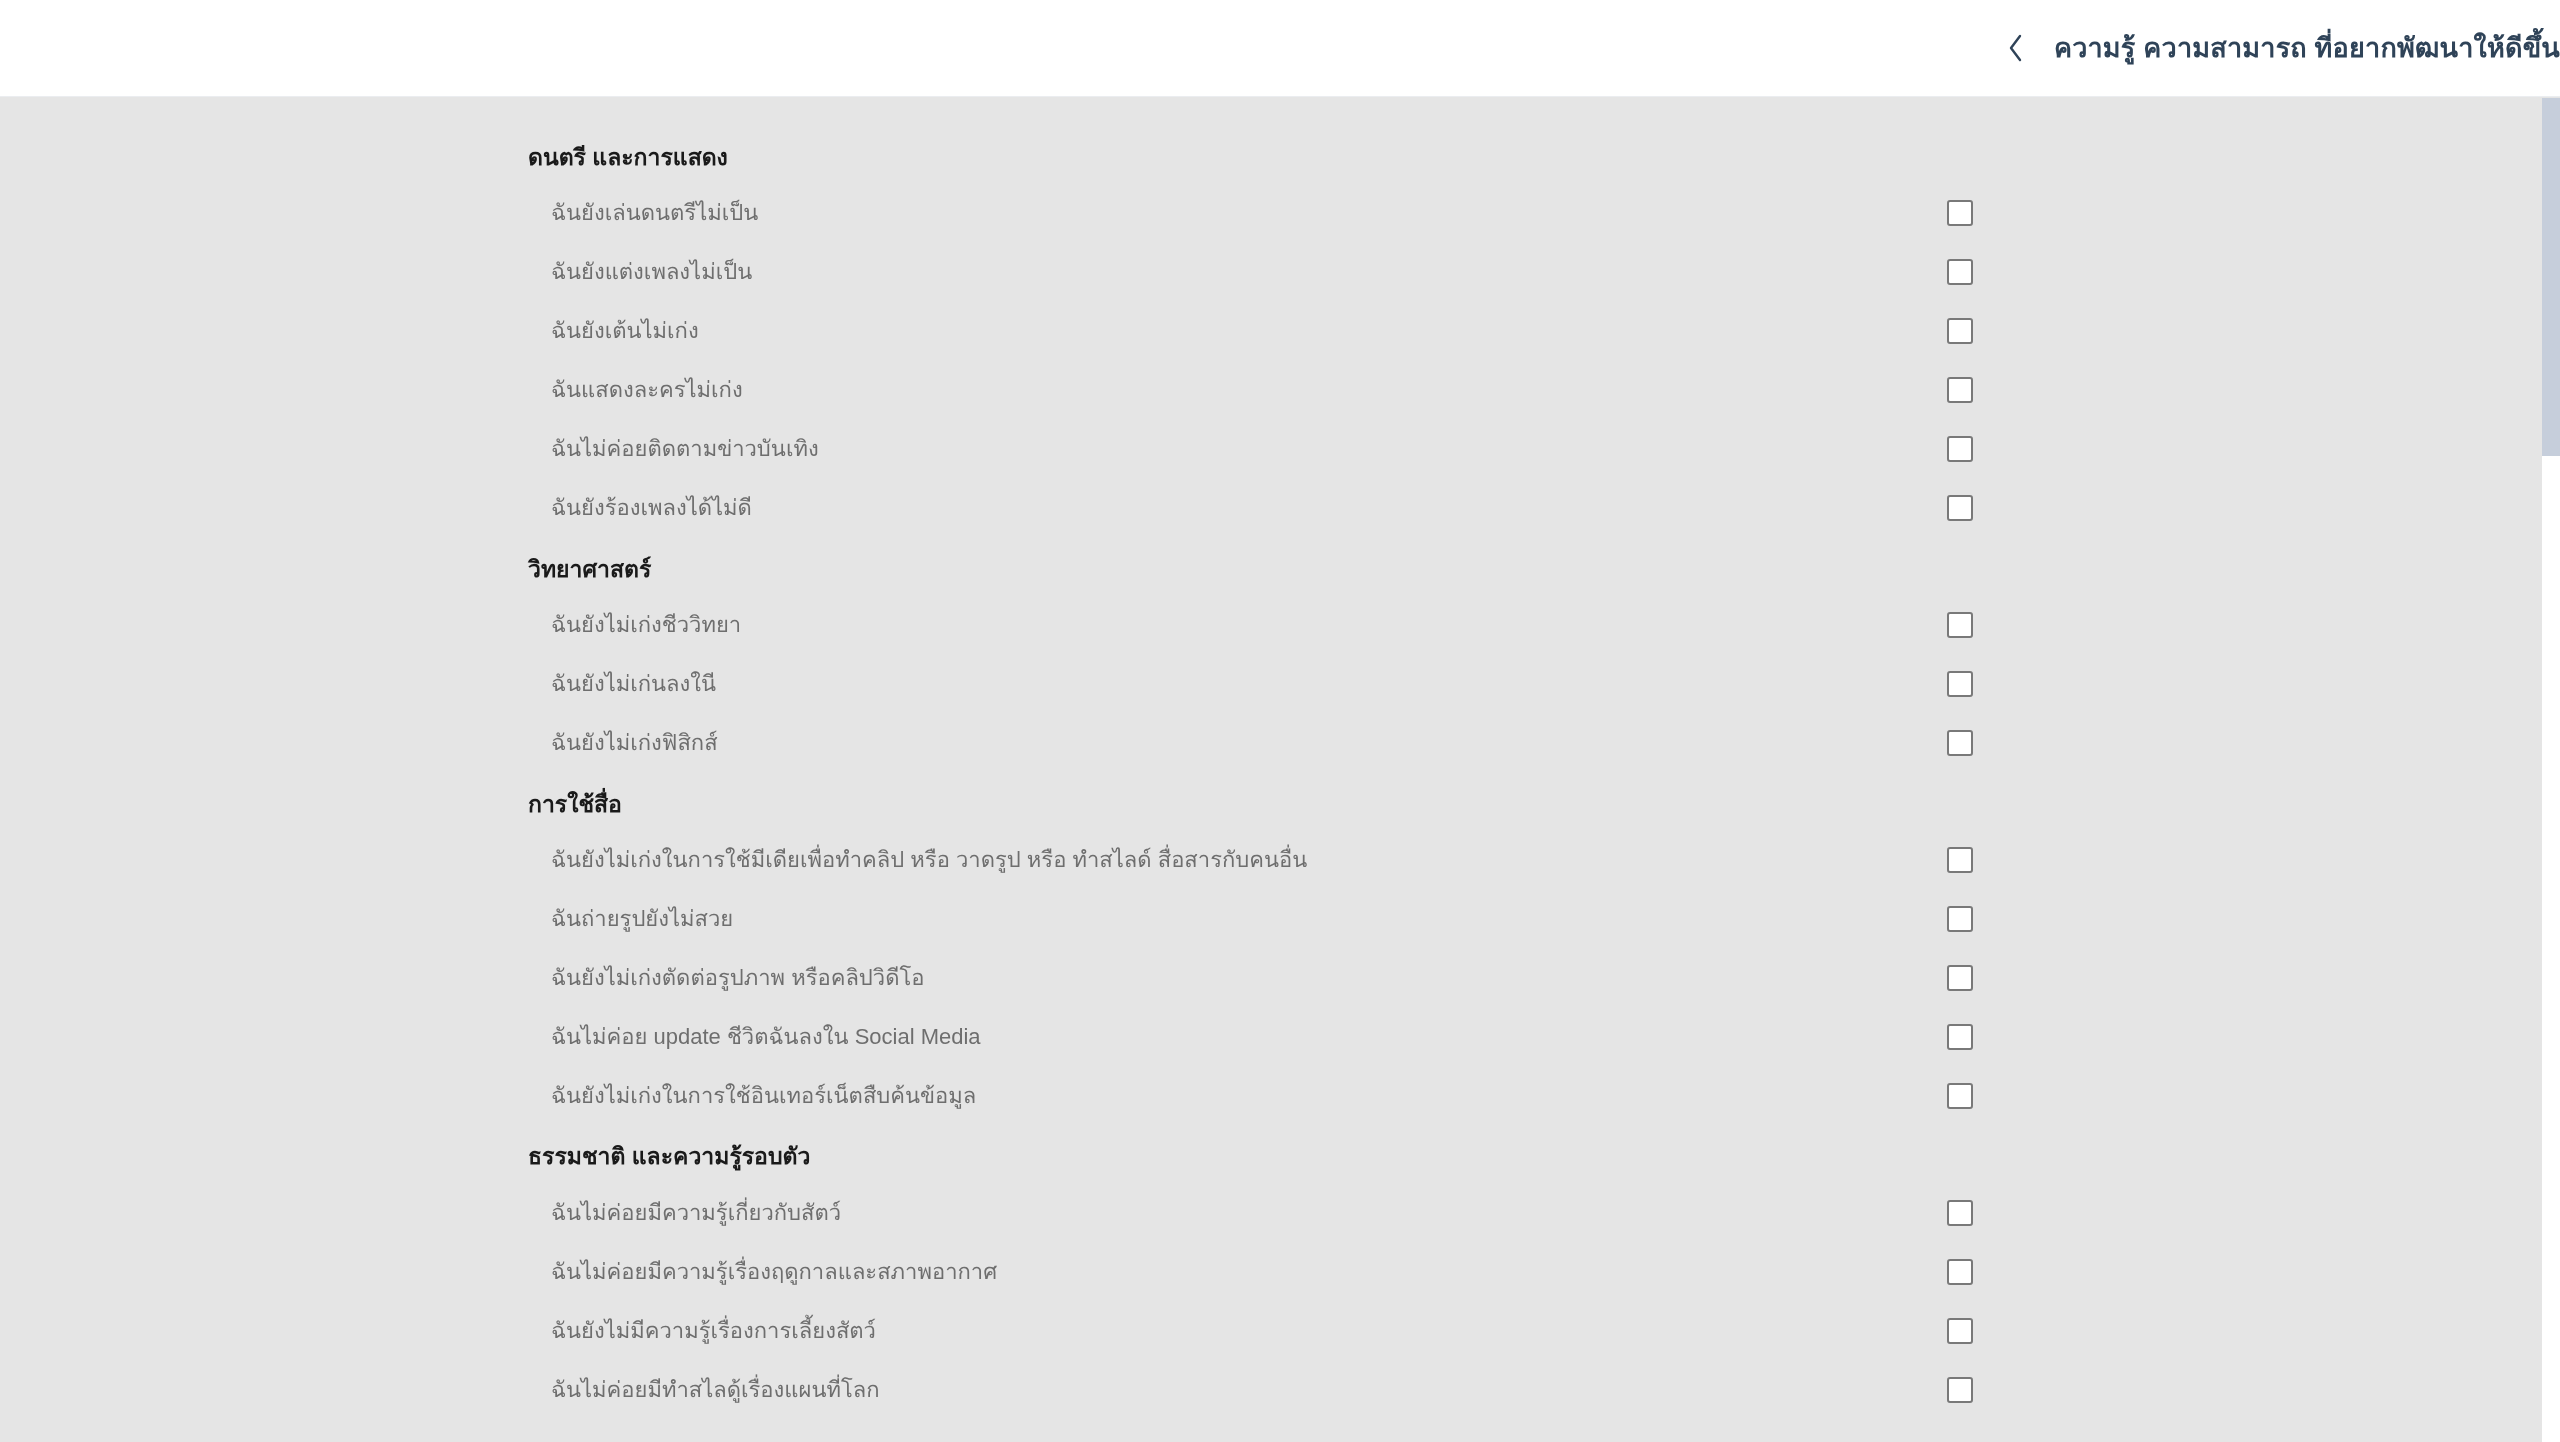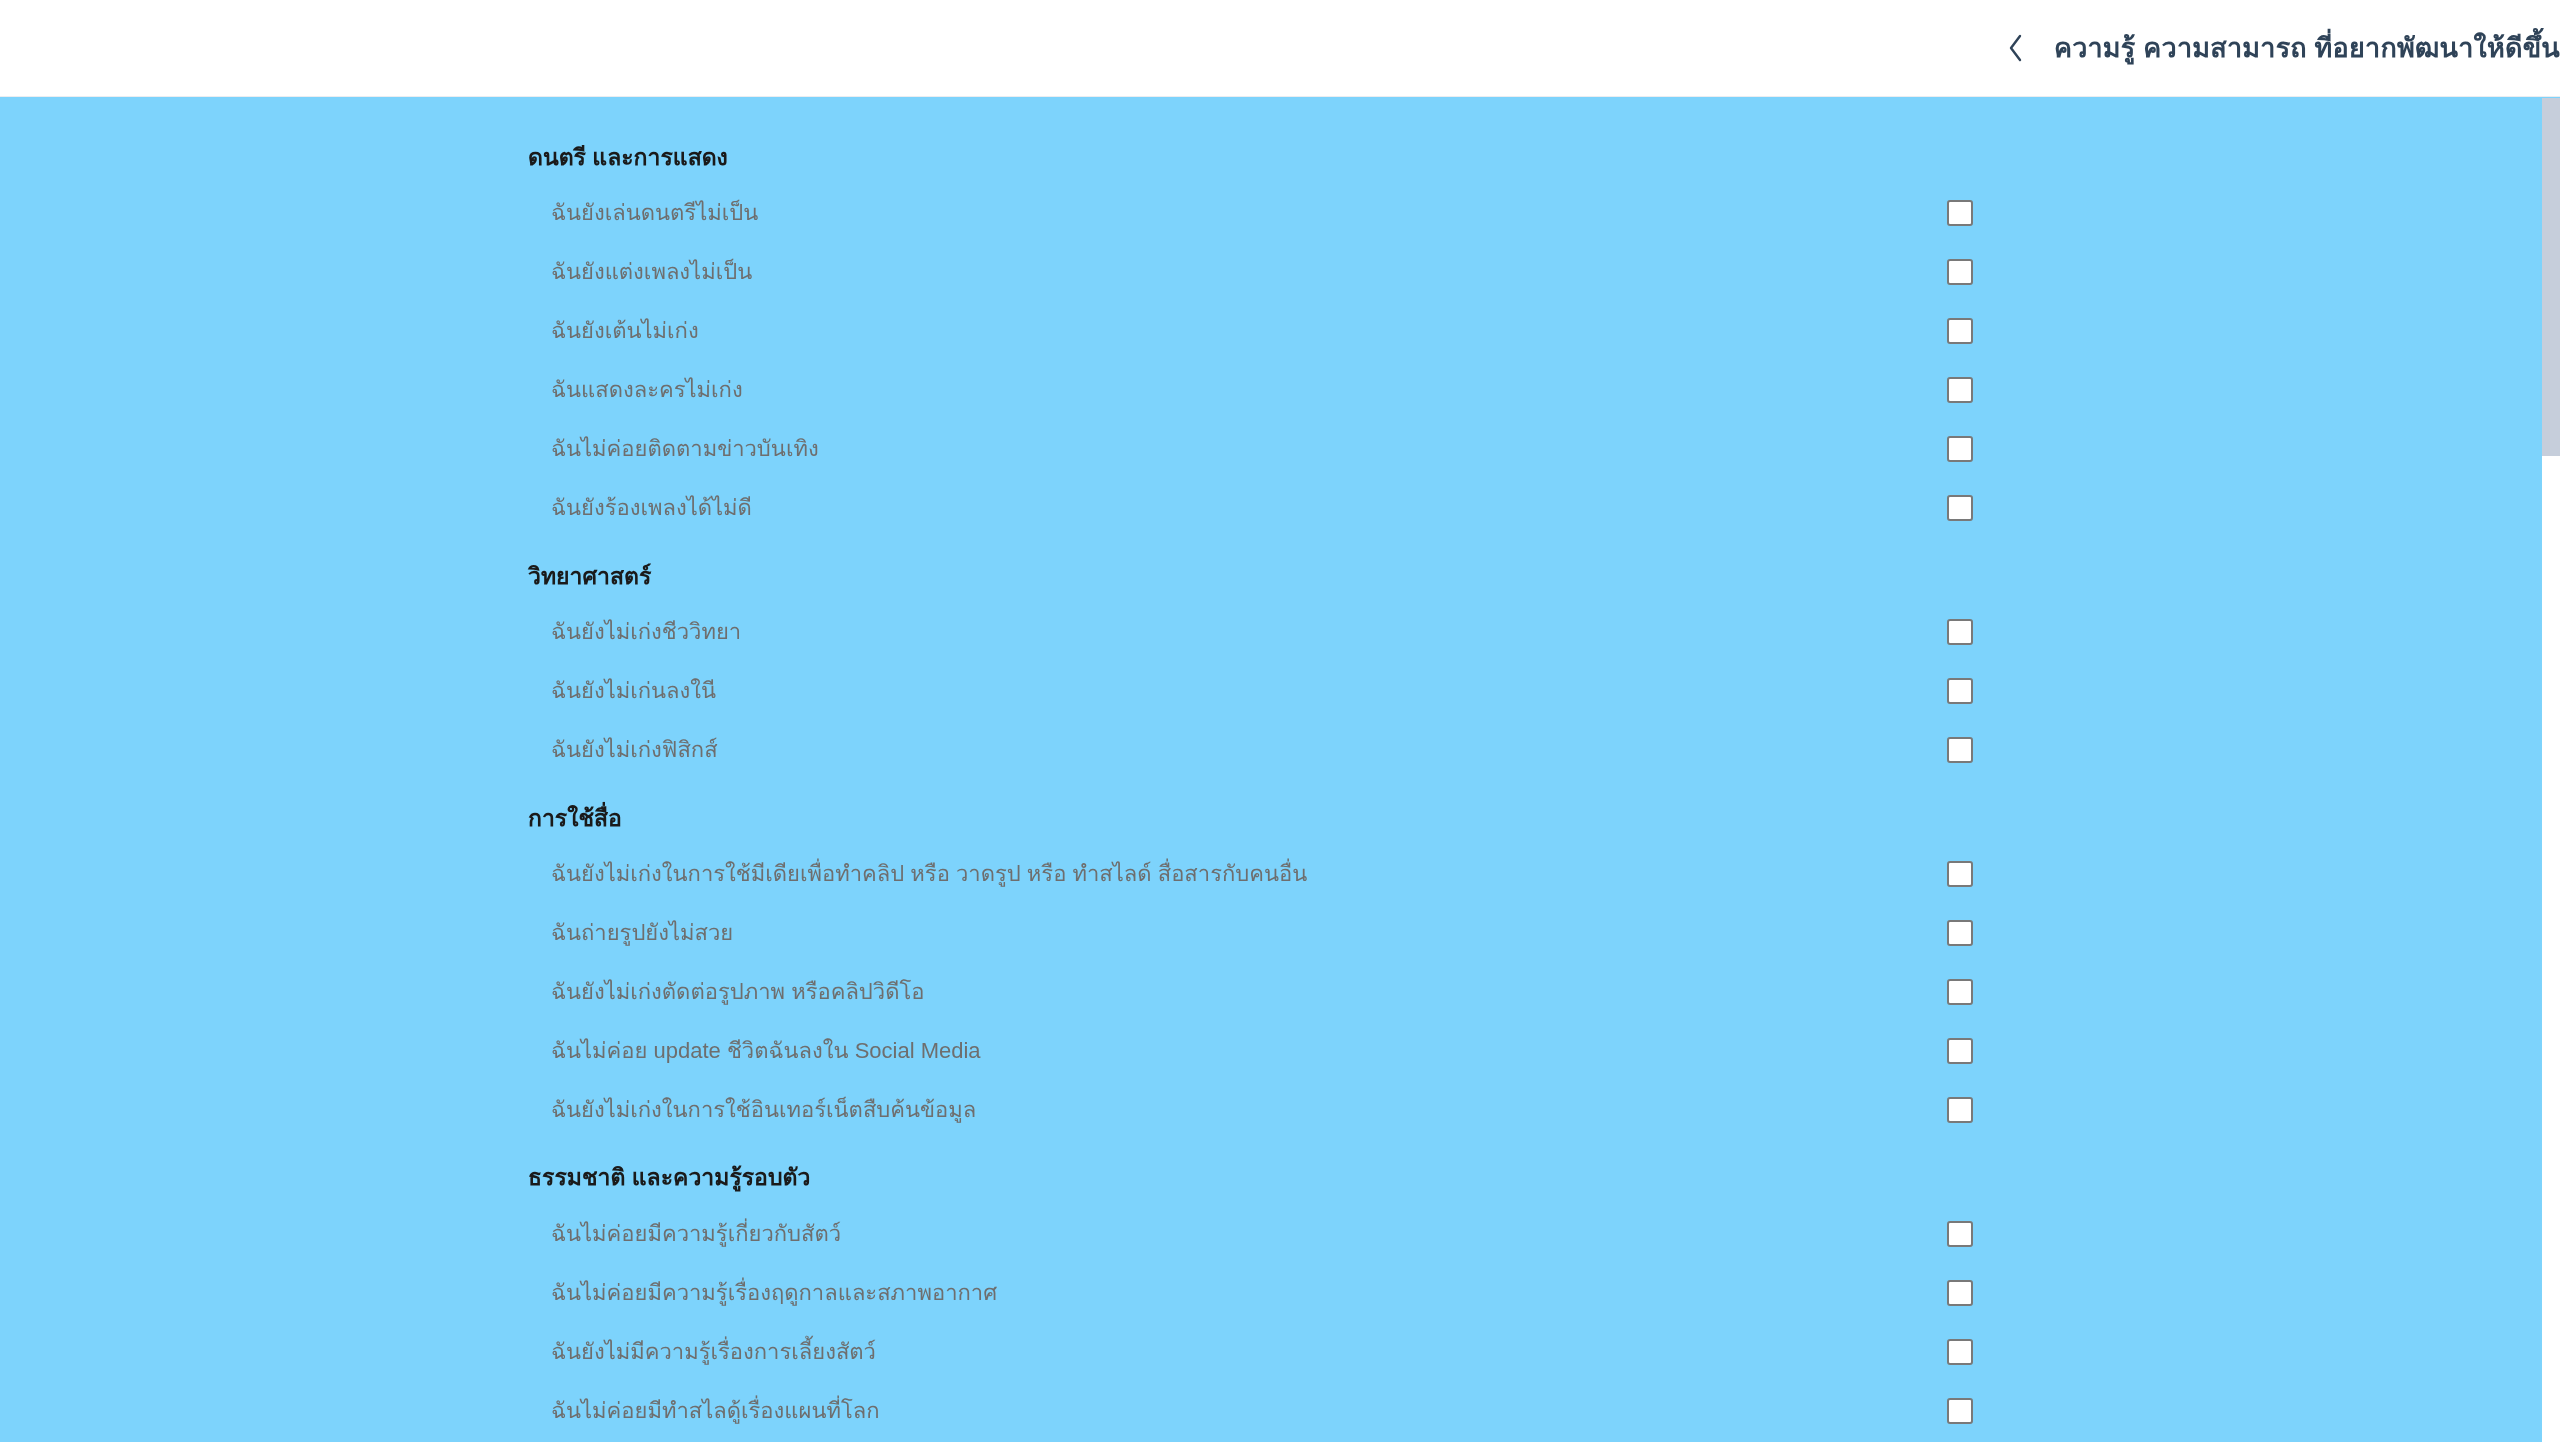--- a/index.html
+++ b/index.html
@@ -70,21 +70,21 @@
   }
 
   
   .scroll-area {
     position: absolute;
     top: 97px;
     left: 0;
     width: 2560px;
     height: 1345px;
     overflow: hidden;
-    background: #7dd3fc;
+    background: #e5e5e5;
   }
 
   .content {
     position: relative;
     width: 2560px;
     padding-top: 46px;
   }
 
   
   .section {
@@ -127,21 +127,21 @@
     transform: translateY(-50%);
     width: 26px;
     height: 26px;
     border: 2px solid #797979;
     border-radius: 3px;
     background: #ffffff;
     cursor: pointer;
   }
 
   
-  .section + .section { margin-top: 24px; }
+  .section + .section { margin-top: 17px; }
 
   
   .scrollbar-track {
     position: absolute;
     top: 98px;
     right: 0;
     width: 18px;
     height: 1344px;
     background: #ffffff;
     z-index: 6;

